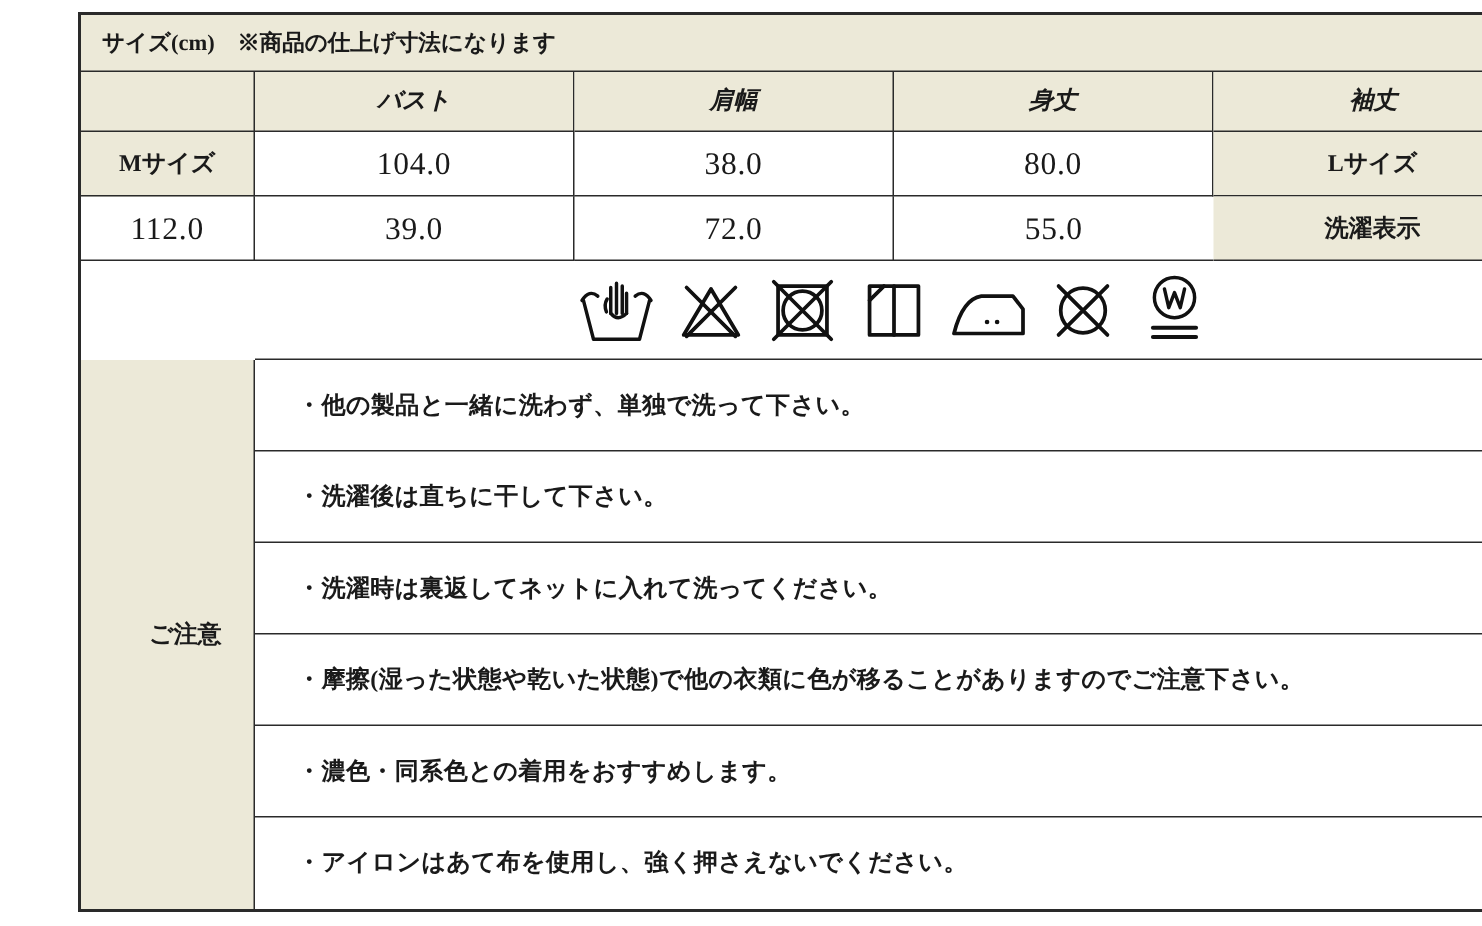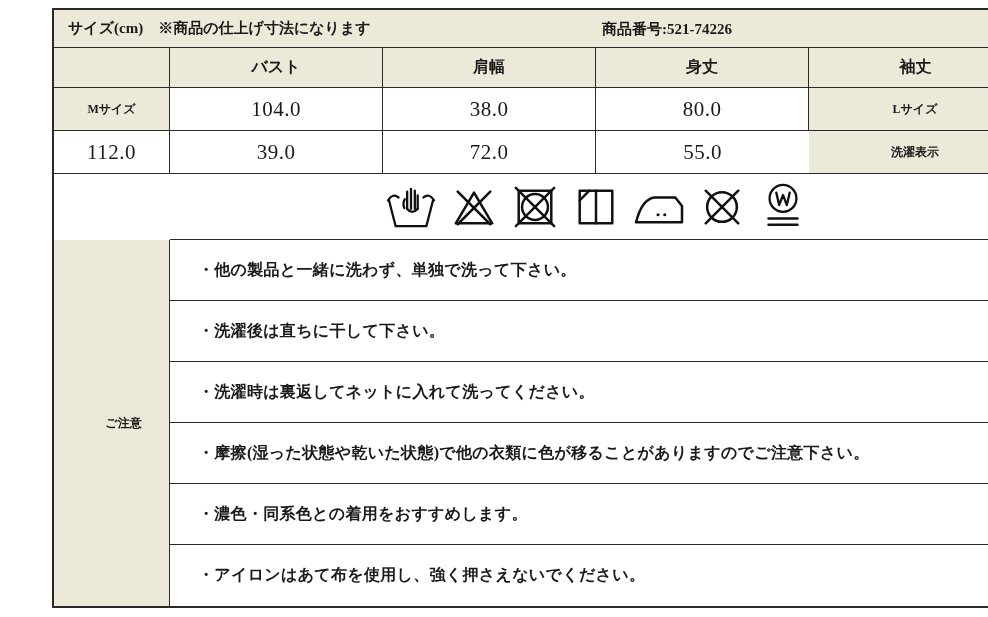--- a/index.html
+++ b/index.html
@@ -29,42 +29,41 @@
   .no-b { border-bottom: none; padding-left: 24px; }
   .beige { background: #ece9d8; }
   .title-row {
     grid-column: 1 / -1;
     justify-content: flex-start;
     position: relative;
     font-weight: bold; font-size: 15px;
     padding-left: 14px;
   }
   .title-right { position: absolute; left: 548px; top: 50%; transform: translateY(-50%); }
-  .col-head { font-weight: bold; font-size: 16px; }
-  .row-label { font-weight: bold; font-size: 12px; }
+  .col-head { font-weight: bold; font-size: 16px; font-style: italic; }
+  .row-label { font-weight: bold; font-size: 16px; }
   .val { font-size: 21px; letter-spacing: 0.5px; }
   .care-cell { gap: 15px; }
   .care-cell svg { display: block; }
   .notes-label { grid-column: 1; grid-row: 6 / 12; }
   .note {
     grid-column: 2 / -1;
     justify-content: flex-start;
     padding-left: 28px;
     font-size: 16px; font-weight: 600;
     letter-spacing: 0.3px;
   }
 </style>
 </head>
 <body>
 
 <div class="size-table">
 
   <div class="cell beige title-row no-r">
     <span>サイズ(cm)　※商品の仕上げ寸法になります</span>
-    <span class="title-right">商品番号:521-74226</span>
   </div>
 
   <div class="cell beige"></div>
   <div class="cell beige col-head">バスト</div>
   <div class="cell beige col-head">肩幅</div>
   <div class="cell beige col-head">身丈</div>
   <div class="cell beige col-head no-r">袖丈</div>
 
   <div class="cell beige row-label">Mサイズ</div>
   <div class="cell val">104.0</div>

